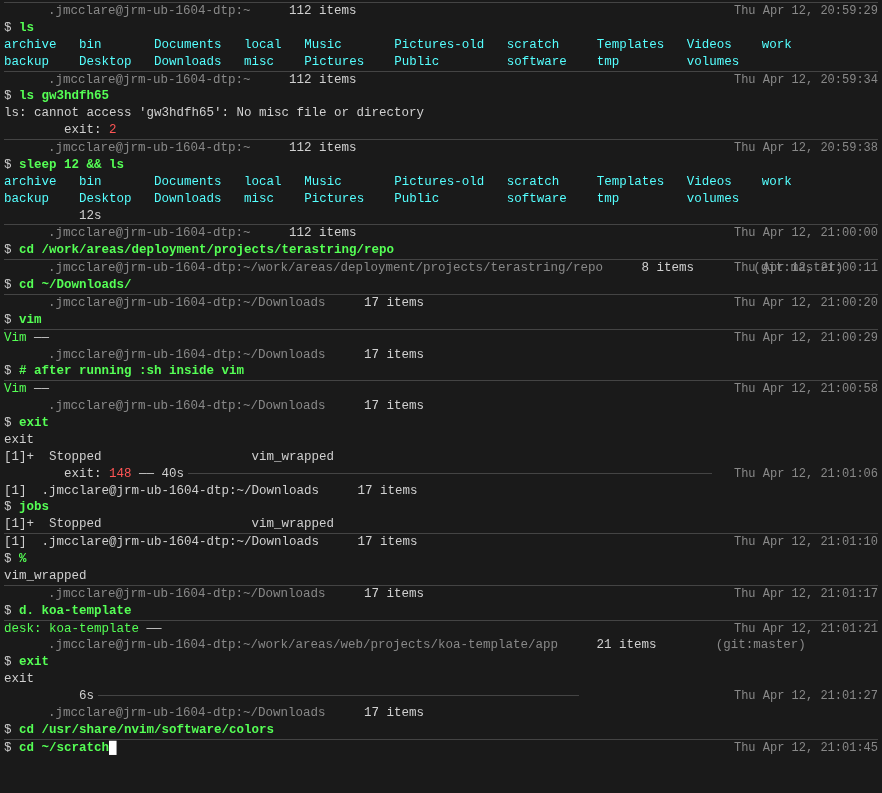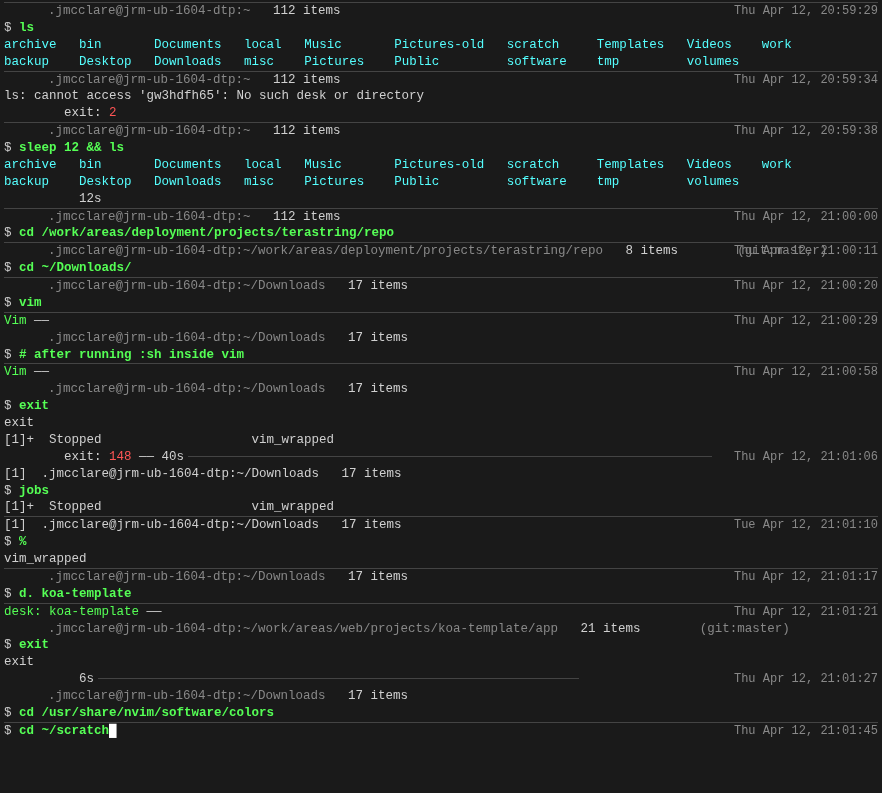--- a/index.html
+++ b/index.html
@@ -22,21 +22,21 @@
     .line {
       display: block;
       white-space: pre;
     }
     .timestamp {
       color: #888;
       float: right;
       font-size: 12px;
       margin-left: 16px;
     }
-    .item-count { color: #d0d0d0; }
+    .item-count { color: #d0d0d0; margin-left: 16px; }
     .cmd-dollar { color: #d0d0d0; }
     .green { color: #55ff55; font-weight: bold; }
     .bright-white { color: #ffffff; }
     .dim { color: #888; margin-left: 44px; }
     .vim-label { color: #55ff55; }
     .desk-label { color: #55ff55; margin-top: 32px; }
     .exit-code { color: #ff5555; }
     .dir-color { color: #55ffff; }
     .col-row {
       display: block;
@@ -56,21 +56,22 @@
 <div class="terminal">
 
   <span class="line"><span class="separator-line"></span><span class="timestamp">Thu Apr 12, 20:59:29</span></span>
   <span class="line"><span class="dim">.jmcclare@jrm-ub-1604-dtp:~</span>   <span class="item-count">112 items</span></span>
   <span class="line"><span class="cmd-dollar">$ </span><span class="green">ls</span></span>
   <span class="col-row"><span class="dir-color">archive</span>   <span class="dir-color">bin</span>       <span class="dir-color">Documents</span>   <span class="dir-color">local</span>   <span class="dir-color">Music</span>       <span class="dir-color">Pictures-old</span>   <span class="dir-color">scratch</span>     <span class="dir-color">Templates</span>   <span class="dir-color">Videos</span>    <span class="dir-color">work</span></span>
   <span class="col-row"><span class="dir-color">backup</span>    <span class="dir-color">Desktop</span>   <span class="dir-color">Downloads</span>   <span class="dir-color">misc</span>    <span class="dir-color">Pictures</span>    <span class="dir-color">Public</span>         <span class="dir-color">software</span>    <span class="dir-color">tmp</span>         <span class="dir-color">volumes</span></span>
 
   <span class="line"><span class="separator-line"></span><span class="timestamp">Thu Apr 12, 20:59:34</span></span>
   <span class="line"><span class="dim">.jmcclare@jrm-ub-1604-dtp:~</span>   <span class="item-count">112 items</span></span>
-  <span class="line">ls: cannot access 'gw3hdfh65': No such desk or directory</span>
+  <span class="line"><span class="cmd-dollar">$ </span><span class="green">ls gw3hdfh65</span></span>
+  <span class="line">ls: cannot access 'gw3hdfh65': No misc file or directory</span>
   <span class="line">        exit: <span class="exit-code">2</span></span>
 
   <span class="line"><span class="separator-line"></span><span class="timestamp">Thu Apr 12, 20:59:38</span></span>
   <span class="line"><span class="dim">.jmcclare@jrm-ub-1604-dtp:~</span>   <span class="item-count">112 items</span></span>
   <span class="line"><span class="cmd-dollar">$ </span><span class="green">sleep 12 &amp;&amp; ls</span></span>
   <span class="col-row"><span class="dir-color">archive</span>   <span class="dir-color">bin</span>       <span class="dir-color">Documents</span>   <span class="dir-color">local</span>   <span class="dir-color">Music</span>       <span class="dir-color">Pictures-old</span>   <span class="dir-color">scratch</span>     <span class="dir-color">Templates</span>   <span class="dir-color">Videos</span>    <span class="dir-color">work</span></span>
   <span class="col-row"><span class="dir-color">backup</span>    <span class="dir-color">Desktop</span>   <span class="dir-color">Downloads</span>   <span class="dir-color">misc</span>    <span class="dir-color">Pictures</span>    <span class="dir-color">Public</span>         <span class="dir-color">software</span>    <span class="dir-color">tmp</span>         <span class="dir-color">volumes</span></span>
   <span class="line">          12s</span>
 
   <span class="line"><span class="separator-line"></span><span class="timestamp">Thu Apr 12, 21:00:00</span></span>
@@ -95,21 +96,21 @@
   <span class="line"><span class="dim">.jmcclare@jrm-ub-1604-dtp:~/Downloads</span>   <span class="item-count">17 items</span></span>
   <span class="line"><span class="cmd-dollar">$ </span><span class="green">exit</span></span>
   <span class="line">exit</span>
 
   <span class="line">[1]+  Stopped                    vim_wrapped</span>
   <span class="line">        exit: <span class="exit-code">148</span> —— 40s<span class="separator-line" style="display:inline-block;width:60%;height:1px;background:#444;vertical-align:middle;margin-left:4px;"></span><span class="timestamp">Thu Apr 12, 21:01:06</span></span>
   <span class="line">[1]  .jmcclare@jrm-ub-1604-dtp:~/Downloads   <span class="item-count">17 items</span></span>
   <span class="line"><span class="cmd-dollar">$ </span><span class="green">jobs</span></span>
   <span class="line">[1]+  Stopped                    vim_wrapped</span>
 
-  <span class="line"><span class="separator-line"></span><span class="timestamp">Tue Apr 12, 21:01:10</span></span>
+  <span class="line"><span class="separator-line"></span><span class="timestamp">Thu Apr 12, 21:01:10</span></span>
   <span class="line">[1]  .jmcclare@jrm-ub-1604-dtp:~/Downloads   <span class="item-count">17 items</span></span>
   <span class="line"><span class="cmd-dollar">$ </span><span class="green">%</span></span>
   <span class="line">vim_wrapped</span>
 
   <span class="line"><span class="separator-line"></span><span class="timestamp">Thu Apr 12, 21:01:17</span></span>
   <span class="line"><span class="dim">.jmcclare@jrm-ub-1604-dtp:~/Downloads</span>   <span class="item-count">17 items</span></span>
   <span class="line"><span class="cmd-dollar">$ </span><span class="green">d. koa-template</span></span>
 
   <span class="line"><span class="separator-line"></span><span class="desk-label">desk: koa-template</span> ——<span class="timestamp">Thu Apr 12, 21:01:21</span></span>
 

